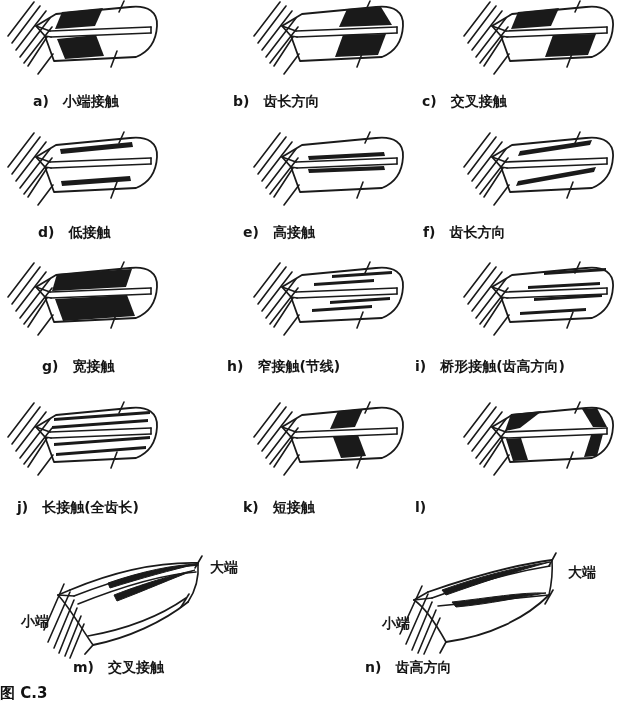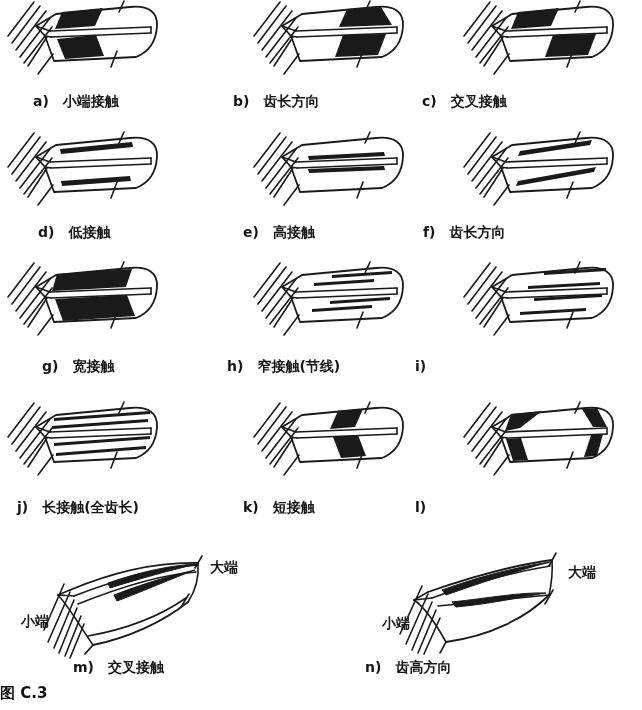--- a/index.html
+++ b/index.html
@@ -256,20 +256,21 @@
   <div class="fig-label" style="left:42px;top:358px">
       <span>g)</span>
       <span>宽接触</span>
     </div>
   <div class="fig-label" style="left:227px;top:358px">
       <span>h)</span>
       <span>窄接触(节线)</span>
     </div>
   <div class="fig-label" style="left:415px;top:358px">
       <span>i)</span>
+      <span>桥形接触(齿高方向)</span>
     </div>
 
   <svg class="tooth" style="left:0px;top:401px" width="200" height="80" viewBox="0 0 200 80">
       <g fill="none" stroke="#1a1a1a" stroke-width="1.6" stroke-linecap="round" stroke-linejoin="round">
         <line x1="34" y1="2" x2="8" y2="36"></line>
         <line x1="40" y1="6" x2="12" y2="43"></line>
         <line x1="46" y1="11" x2="16" y2="50"></line>
         <line x1="50" y1="18" x2="20" y2="57"></line>
         <line x1="52" y1="27" x2="24" y2="63"></line>
         <line x1="47" y1="37" x2="28" y2="66"></line>

